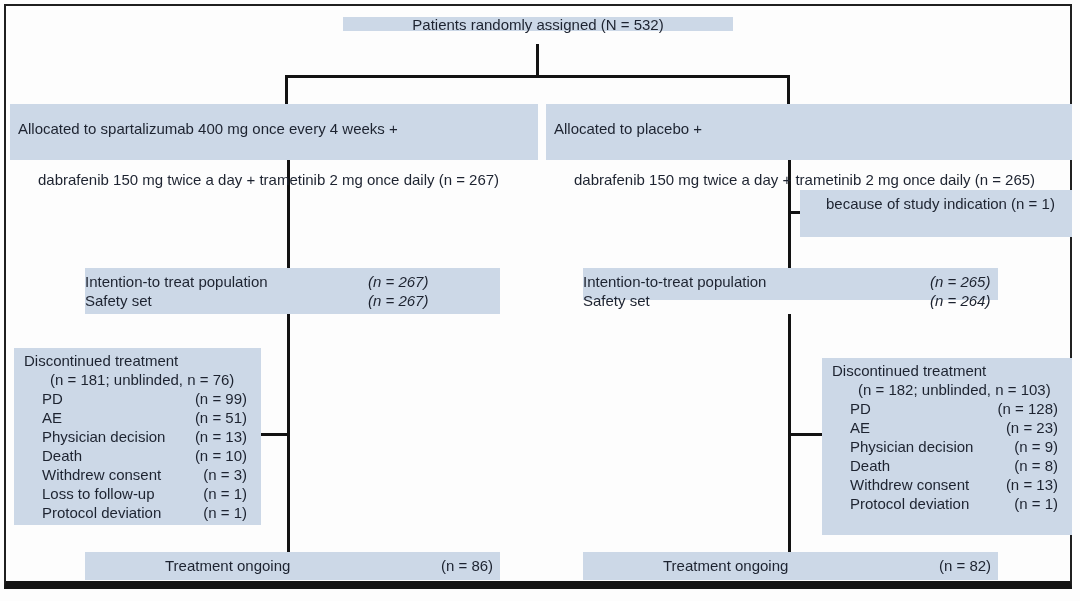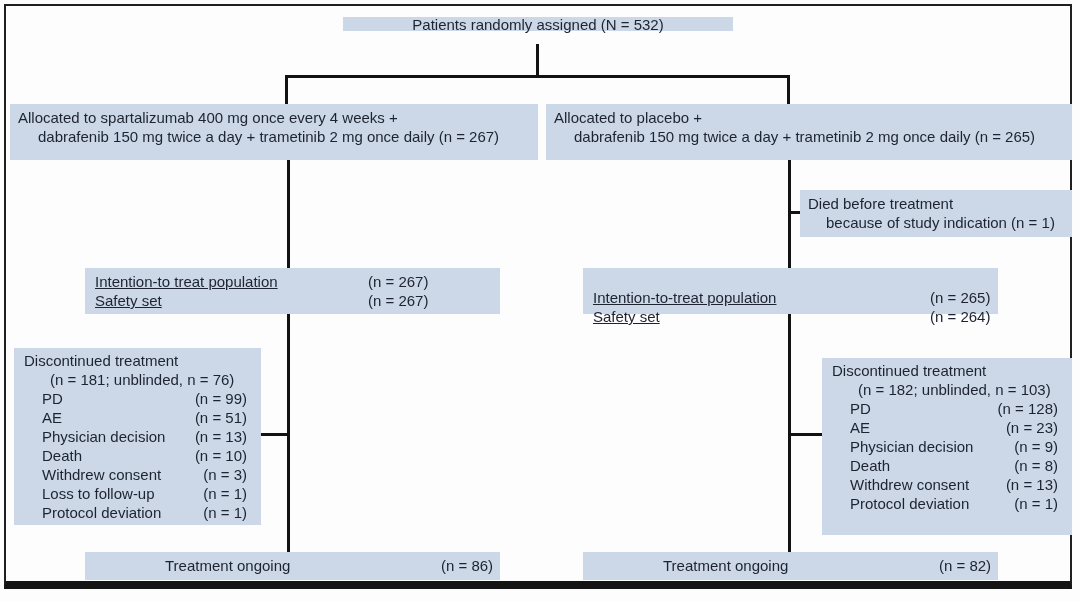--- a/index.html
+++ b/index.html
@@ -12,25 +12,25 @@
     position:absolute;left:4px;top:4px;width:1068px;height:585px;
     border:2px solid #1f1f1f;border-bottom:8px solid #141414;
     box-sizing:border-box;background:transparent;
   }
   .box{
     position:absolute;background:#ccd8e7;box-sizing:border-box;
     line-height:19px;
   }
   .conn{position:absolute;background:#121212;}
   .center{display:flex;align-items:center;justify-content:center;}
-  .pad{padding:4px 8px;}
-  .indent1{padding-left:20px;}
+  .pad{padding:15px 8px;}
+  .indent1{padding-left:20px;margin-top:32px;}
   .row{position:relative;height:19px;}
-  .row .lbl{position:absolute;left:10px;top:0;white-space:nowrap;text-decoration:underline;}
-  .row .val{position:absolute;left:283px;top:0;white-space:nowrap;}
+  .row .lbl{position:absolute;left:0;top:0;white-space:nowrap;}
+  .row .val{position:absolute;left:283px;top:0;white-space:nowrap;font-style:italic;}
   .disc{padding:3px 6px 3px 6px;}
   .disc .title{padding-left:4px;}
   .disc .subtitle{padding-left:30px;white-space:nowrap;}
   .disc .drow{position:relative;height:19px;}
   .disc .drow .lbl{position:absolute;left:22px;top:0;white-space:nowrap;}
   .disc .drow .val{position:absolute;right:8px;top:0;white-space:nowrap;}
   .ongoing{line-height:28px;}
   .ongoing .lbl{position:absolute;left:80px;top:0;}
   .ongoing .val{position:absolute;left:356px;top:0;}
   .itt-right-vals .val{left:300px;margin-left:47px;}
@@ -62,36 +62,35 @@
     <div>Allocated to spartalizumab 400 mg once every 4 weeks +</div>
     <div class="indent1">dabrafenib 150 mg twice a day + trametinib 2 mg once daily (n = 267)</div>
   </div>
 
   <div class="box pad" style="left:546px;top:104px;width:526px;height:56px;">
     <div>Allocated to placebo +</div>
     <div class="indent1">dabrafenib 150 mg twice a day + trametinib 2 mg once daily (n = 265)</div>
   </div>
 
   <div class="box" style="left:800px;top:190px;width:272px;height:47px;padding:4px 8px;">
-    <div>Died before treatment</div>
     <div style="padding-left:18px;">because of study indication (n = 1)</div>
   </div>
 
   <div class="box" style="left:85px;top:268px;width:415px;height:46px;padding-top:4px;">
     <div class="row">
       <span class="lbl">Intention-to treat population</span>
       <span class="val">(n = 267)</span>
     </div>
     <div class="row">
       <span class="lbl">Safety set</span>
       <span class="val">(n = 267)</span>
     </div>
   </div>
 
-  <div class="box itt-right-vals" style="left:583px;top:268px;width:415px;height:46px;padding-top:20px;">
+  <div class="box itt-right-vals" style="left:583px;top:268px;width:415px;height:32px;padding-top:4px;">
     <div class="row">
       <span class="lbl">Intention-to-treat population</span>
       <span class="val">(n = 265)</span>
     </div>
     <div class="row">
       <span class="lbl">Safety set</span>
       <span class="val">(n = 264)</span>
     </div>
   </div>
 

